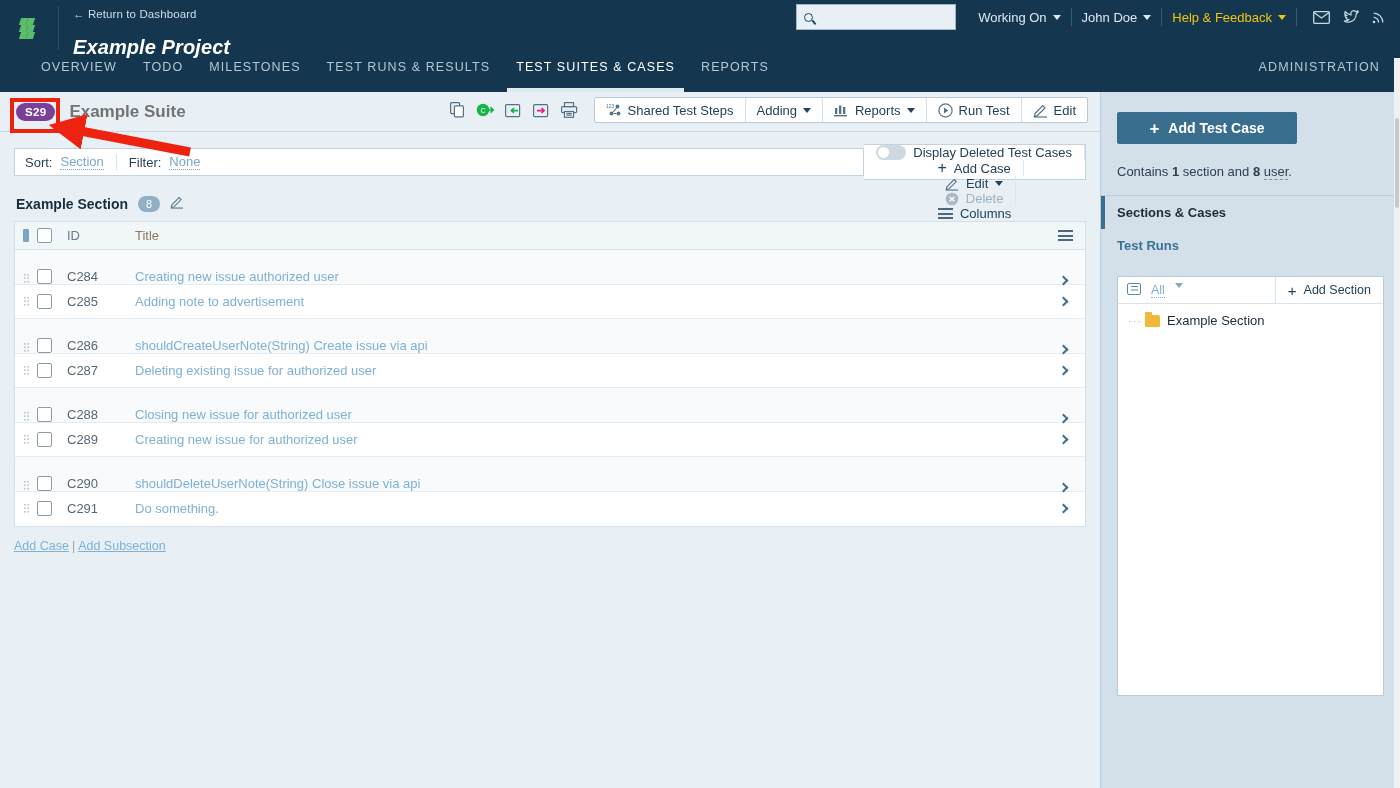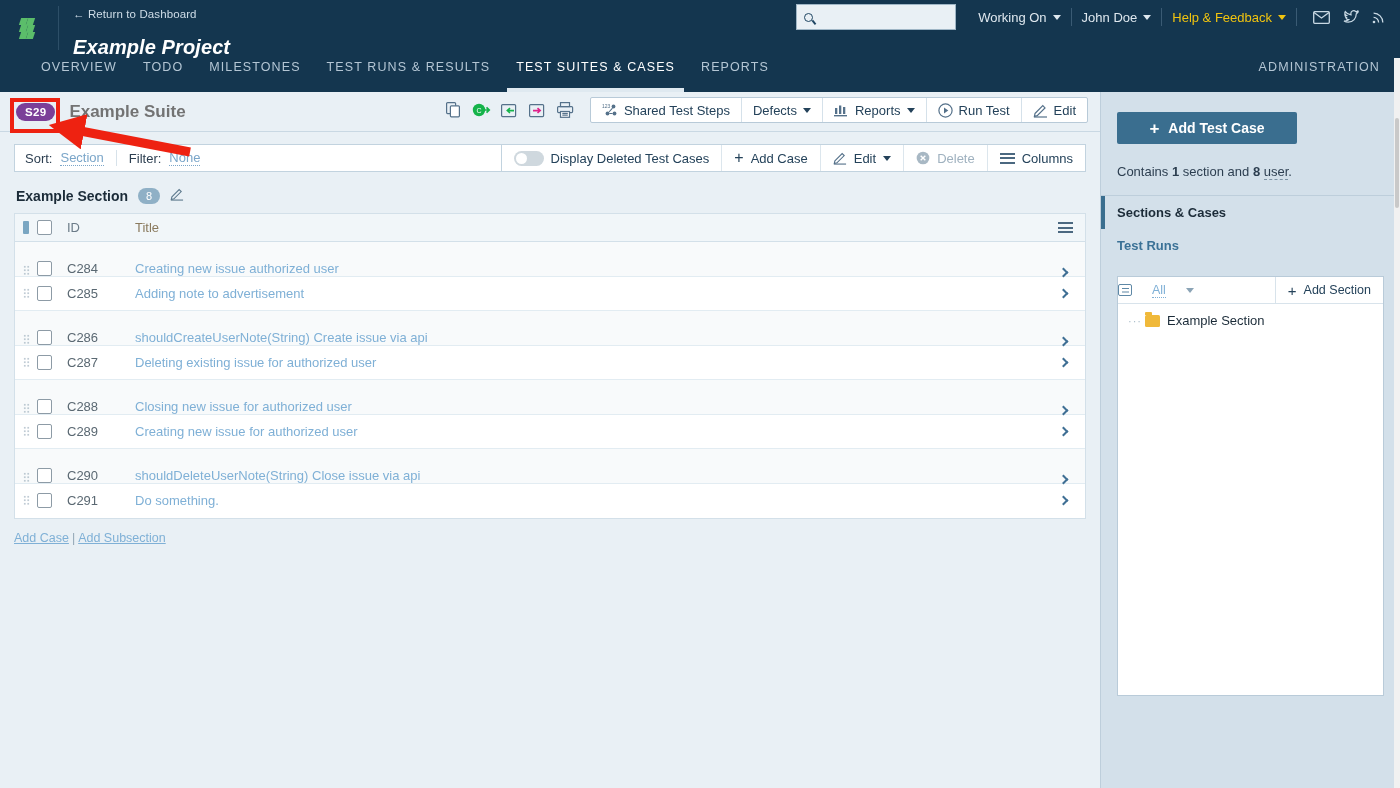--- a/index.html
+++ b/index.html
@@ -119,22 +119,22 @@
 
   
   .filterbar { display:flex; align-items:center; padding: 12px 14px 0 14px; }
   .sortfilter {
     flex: 1; height: 28px; background:#fff; border:1px solid #c2d3df;
     display:flex; align-items:center; padding: 0 10px; font-size:13px; color:#2c3e50; gap:8px;
   }
   .sortfilter a { color:#7ba6c9; text-decoration: none; border-bottom:1px dotted #7ba6c9; cursor:pointer;}
   .vline { width:1px; height:16px; background:#d7e2ea; margin: 0 4px; }
   .rightbar {
-    height:28px; background:#fff; border:1px solid #c2d3df; border-left:none;
-    display:flex; align-items:center;
+    height:36px; background:#fff; border:1px solid #c2d3df; border-left:none;
+    display:flex; align-items:center;flex-direction:column;
   }
   .rightbar > div {
     display:flex; align-items:center; gap:7px; padding: 0 12px; height:100%;
     font-size:13px; color:#24425a; border-right:1px solid #dce6ed; cursor:pointer; white-space:nowrap;
   }
   .rightbar > div:last-child { border-right:none; }
   .rightbar .disabled { color:#9fb1bf; }
   .toggle {
     width: 30px; height: 15px; background:#cfd8de; border-radius:8px; position:relative;
   }
@@ -212,21 +212,21 @@
   .side-tab.active { color:#1b2b38; }
   .side-tab.active::before {
     content:""; position:absolute; left:0; top:0; bottom:0; width:4px; background:#3a6e8f;
   }
   .tree-box {
     margin: 14px 16px 0 16px; background:#fff; border:1px solid #b9cbd9; height: 420px;
     display:flex; flex-direction:column;
   }
   .tree-head { height:27px; display:flex; align-items:center; border-bottom:1px solid #d8e3eb; }
   .tree-head-left {
-    flex:1; display:flex; align-items:center; gap:20px; font-size:12.5px; color:#5e7a8e;
+    flex:1; display:flex; align-items:flex-start; gap:10px; padding-left:9px; font-size:12.5px; color:#5e7a8e;
   }
   .tree-head-left a { color:#7fb0d6; border-bottom:1px dotted #7fb0d6; text-decoration:none; cursor:pointer;}
   .tree-head-right {
     border-left:1px solid #d8e3eb; padding: 0 12px; height:100%; display:flex; align-items:center;
     gap:7px; font-size:12.5px; color:#24425a; cursor:pointer;
   }
   .tree-body { padding: 6px 0 0 10px; }
   .tree-node { display:flex; align-items:center; gap:7px; font-size:13px; color:#1b2b38; padding: 3px 0; }
   .tree-dots { width:10px; color:#a9bcc9; font-size:11px; letter-spacing:1px;}
   .folder {
@@ -376,21 +376,21 @@
             <svg width="16" height="14" viewBox="0 0 16 14">
               <text x="0" y="5" font-size="5" fill="#55718a" font-family="Liberation Sans">123</text>
               <circle cx="11.5" cy="3.5" r="1.9" fill="#55718a"></circle>
                 <circle cx="5.5" cy="10.5" r="1.9" fill="#55718a"></circle>
               <circle cx="12.5" cy="10.5" r="1.9" fill="#55718a"></circle>
               <path d="M10.5 5.2L7 9M7.4 10.5h3.2" stroke="#55718a" stroke-width="1.1" fill="none"></path>
             </svg>
             <span>Shared Test Steps</span>
           </div>
           <div>
-            <span>Defects</span>
+            <span>Adding</span>
             <span class="caret" style="color:#24425a"></span>
           </div>
           <div>
             <svg width="15" height="13" viewBox="0 0 15 13">
               <rect x="1" y="4" width="2.3" height="6" fill="#55718a"></rect>
               <rect x="5" y="1.5" width="2.3" height="8.5" fill="#55718a"></rect>
               <rect x="9" y="3" width="2.3" height="7" fill="#55718a"></rect>
               <rect x="0" y="11" width="13" height="1.4" fill="#55718a"></rect>
             </svg>
             <span>Reports</span>

